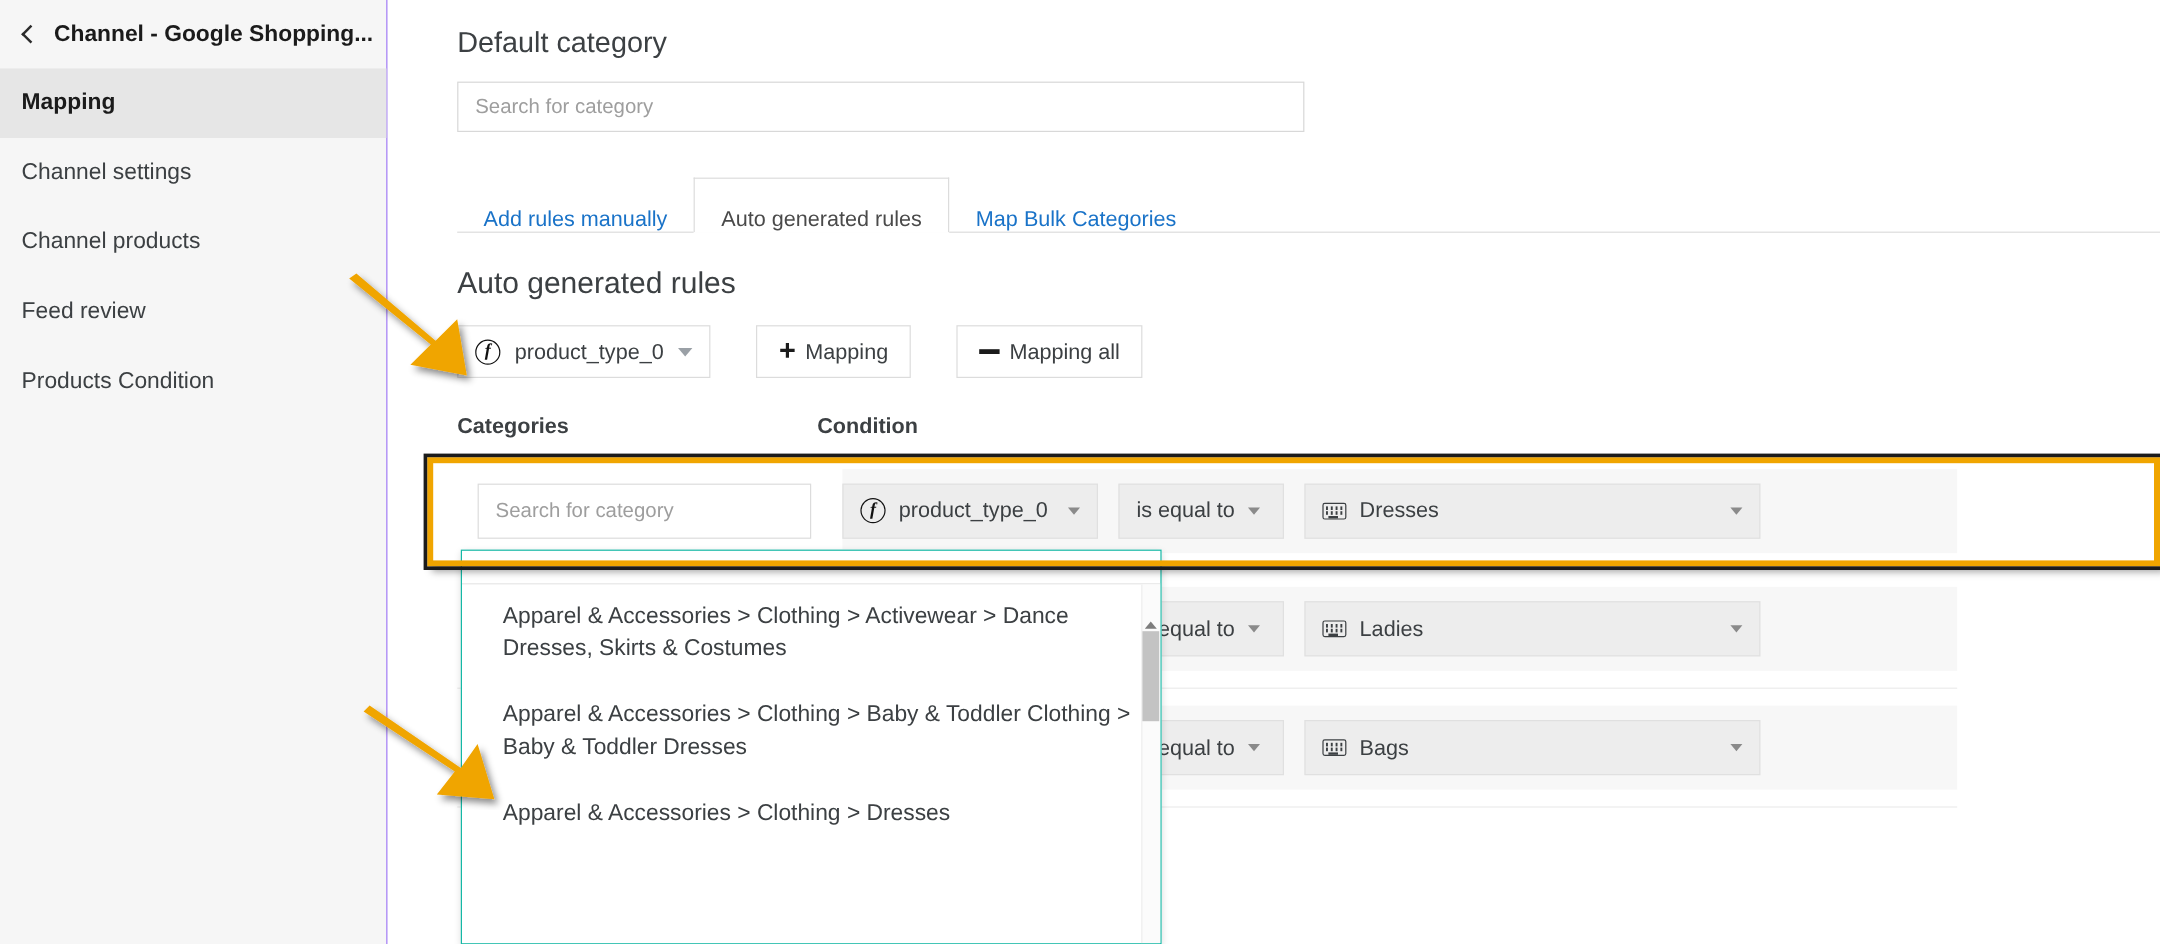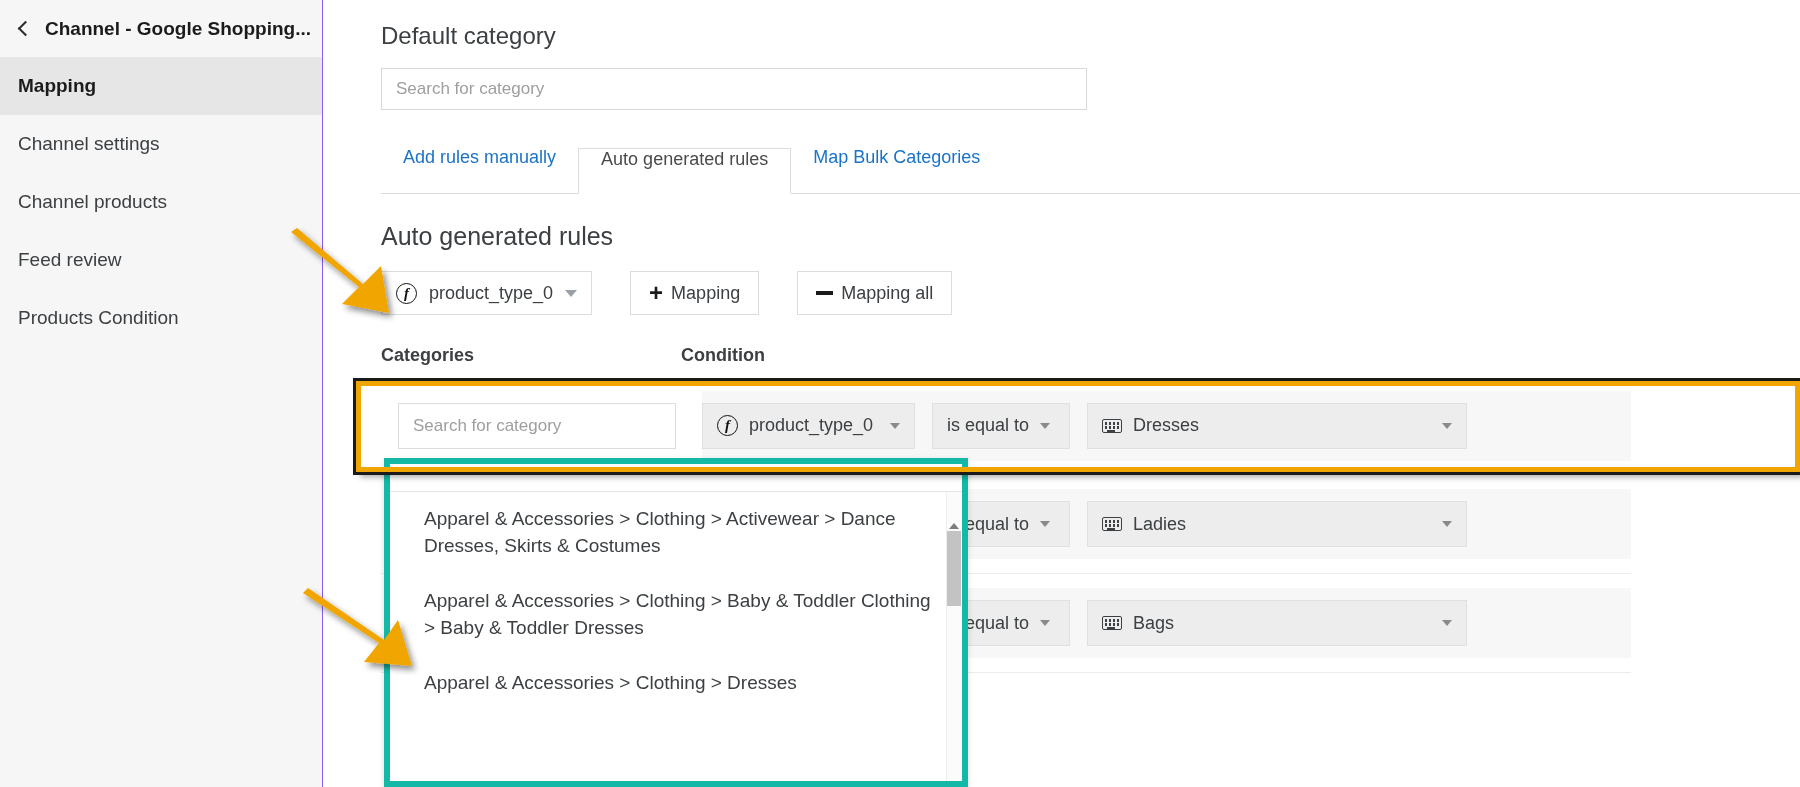--- a/index.html
+++ b/index.html
@@ -93,21 +93,21 @@
     margin-top: 38px;
     display: flex;
     align-items: flex-end;
     height: 46px;
     border-bottom: 1px solid #dcdcdc;
     width: 1510px;
   }
   .tab {
     height: 46px;
     display: flex;
-    align-items: flex-start;
+    align-items: flex-end;
     padding: 0 22px;
     font-size: 18px;
     color: #1a73c8;
     white-space: nowrap;
   }
   .tab.active {
     color: #4a4a4a;
     background: #fff;
     border: 1px solid #dcdcdc;
     border-bottom: 1px solid #fff;
@@ -264,21 +264,21 @@
   }
 
   
   .dropdown {
     position: absolute;
     left: 384px;
     top: 458px;
     width: 584px;
     height: 329px;
     background: #fff;
-    border: 6px solid #14b8a6;
+    border: 1px solid #14b8a6;
     box-shadow: 0 2px 6px rgba(0,0,0,0.14);
     z-index: 40;
     overflow: hidden;
   }
   .dd-head { height: 28px; border-bottom: 1px solid #e6e6e6; }
   .dd-item {
     padding: 14px 22px 14px 34px;
     font-size: 19px;
     line-height: 1.42;
     color: #3c4043;

